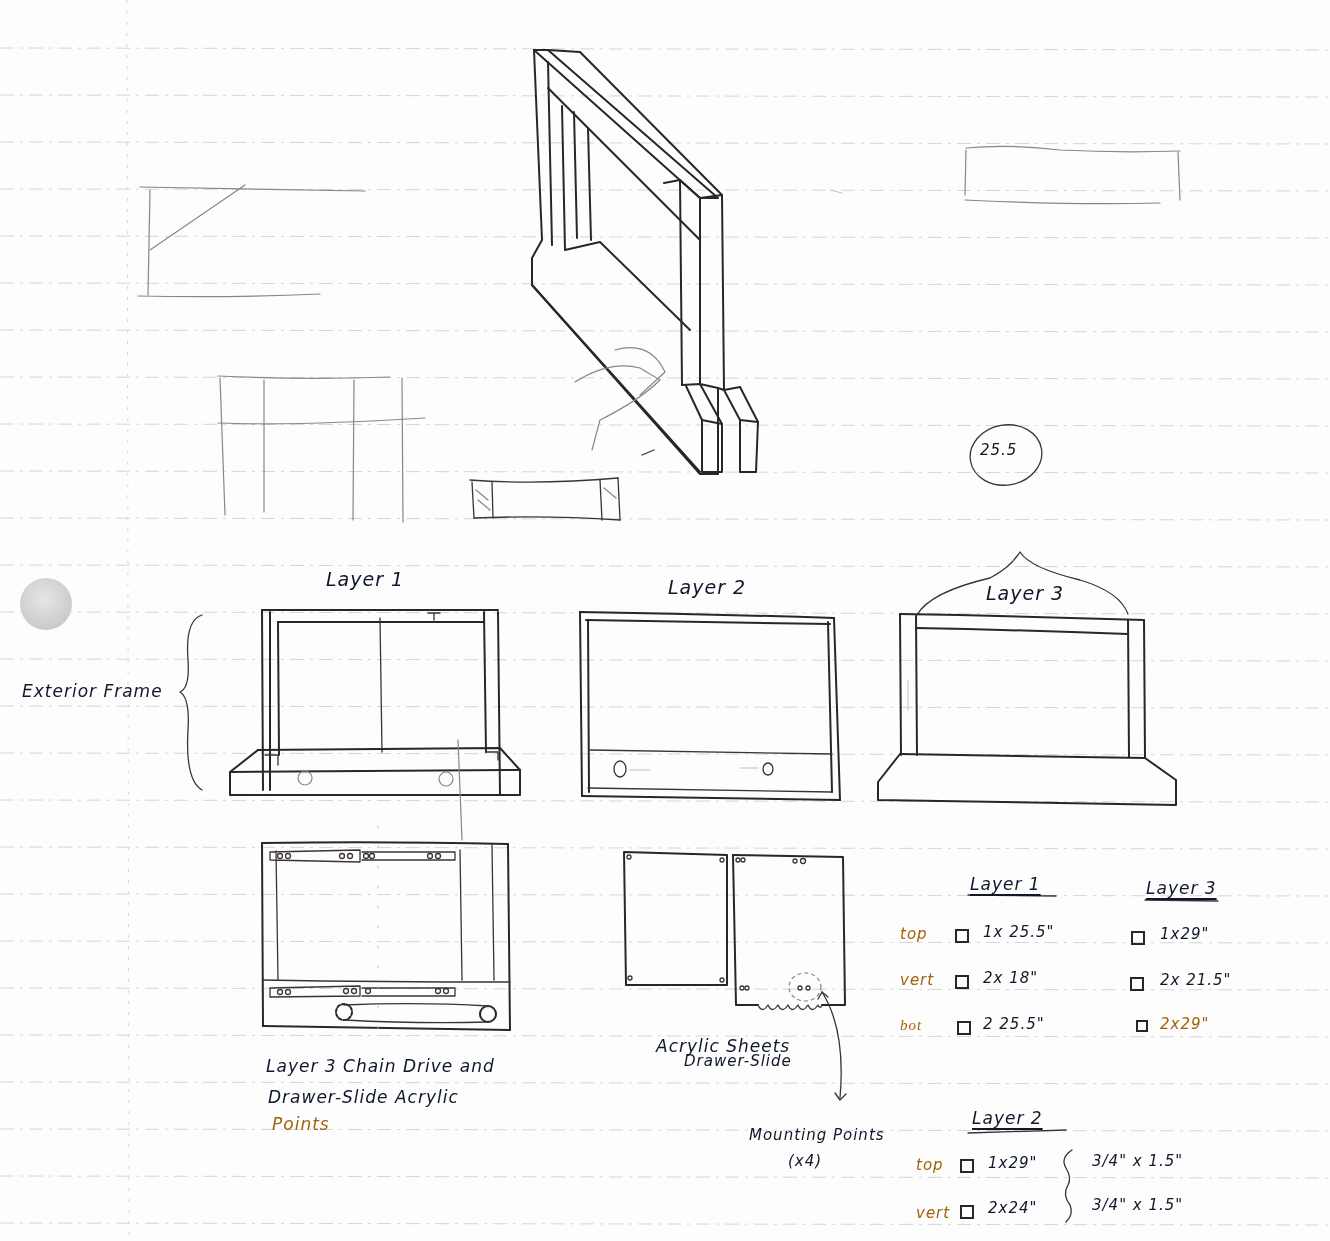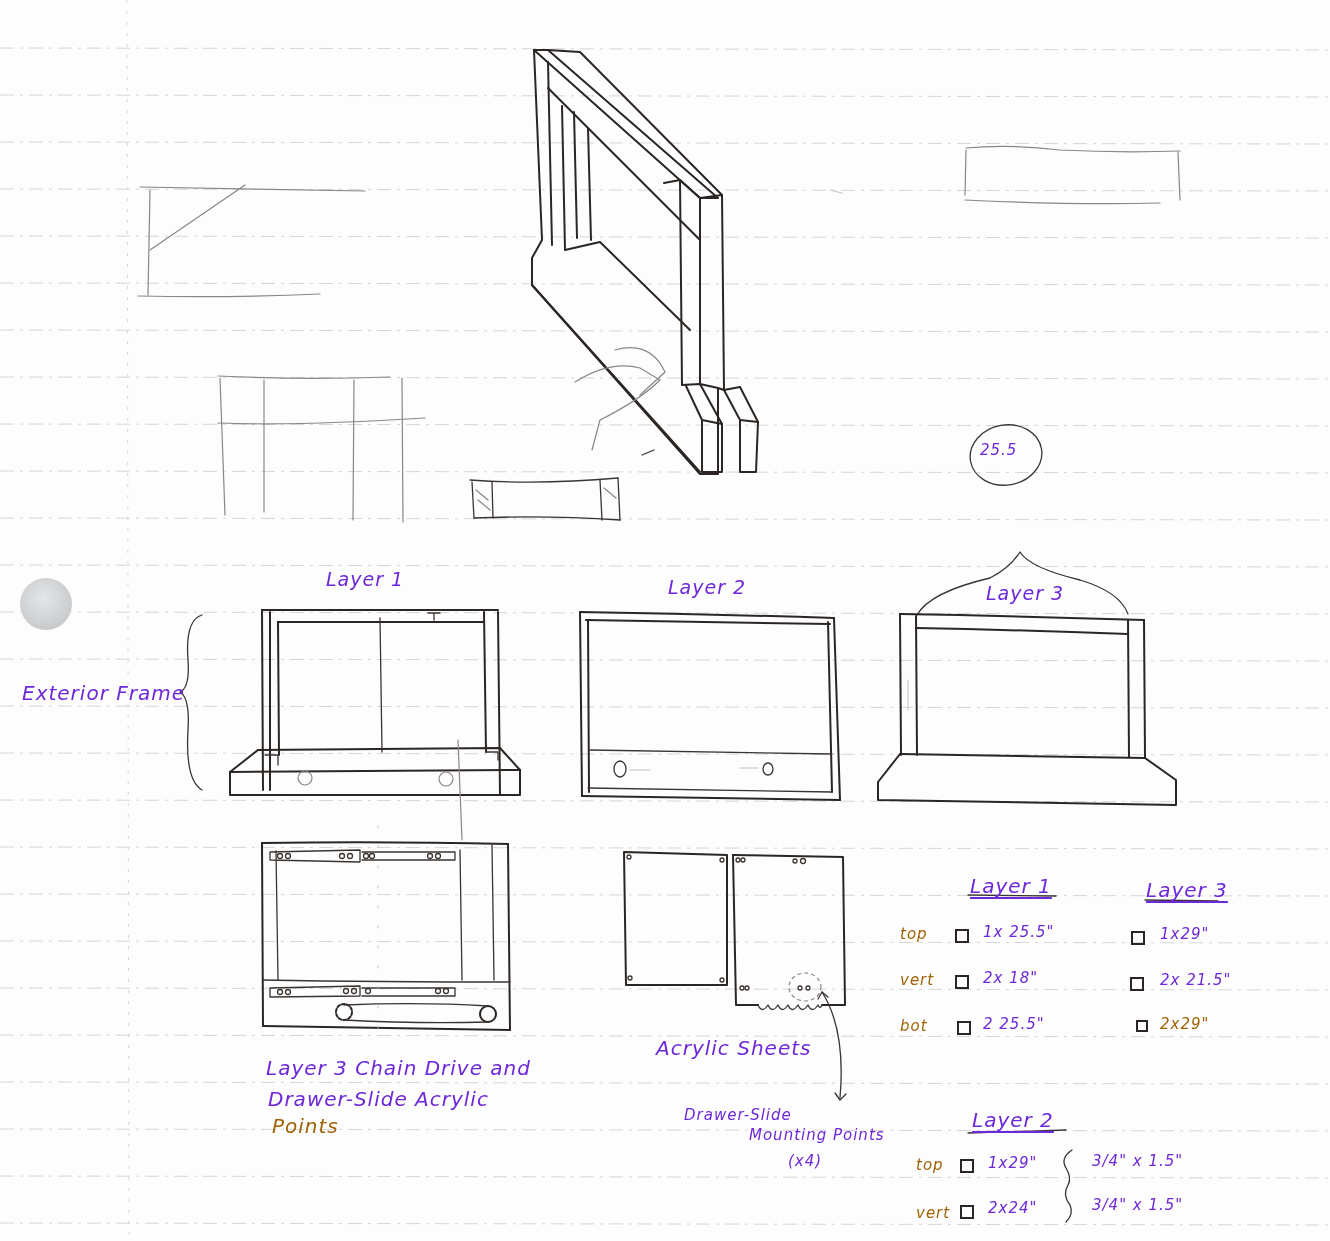--- a/index.html
+++ b/index.html
@@ -9,25 +9,25 @@
     background-color: #fdfdfd;
   }
   svg#sketch { position: absolute; left: 0; top: 0; }
   .ink { fill: none; stroke: #2b2623; stroke-width: 2; stroke-linecap: round; stroke-linejoin: round; }
   .ink-thin { fill: none; stroke: #3a3431; stroke-width: 1.3; stroke-linecap: round; stroke-linejoin: round; }
   .pencil { fill: none; stroke: #8a8683; stroke-width: 1.2; stroke-linecap: round; }
   .faint { fill: none; stroke: #c4c1be; stroke-width: 1; stroke-linecap: round; }
   .rule { stroke: #d6d6d6; stroke-width: 1; stroke-dasharray: 14 6 3 6; }
   .margin { stroke: #d9d5d5; stroke-width: 1; stroke-dasharray: 3 8; }
   .hand {
-    position: absolute; font-family: "DejaVu Sans", sans-serif; color: #6d28d9;
+    position: absolute; font-family: "DejaVu Sans", sans-serif; color: #0f172a;
     font-style: italic; letter-spacing: 1px; white-space: nowrap;
   }
   .hand.sm { font-size: 15px; }
-  .hand.md { font-size: 20px; }
+  .hand.md { font-size: 17px; }
   .hand.lg { font-size: 19px; }
   .hand.faded { color: #a16207; }
   .underline { text-decoration: underline; text-underline-offset: 4px; text-decoration-thickness: 2px; }
   .checkbox {
     position: absolute; width: 10px; height: 10px; border: 2px solid #2b2623; background: transparent;
   }
   .hole {
     position: absolute; left: 20px; top: 578px; width: 52px; height: 52px; border-radius: 50%;
     background: radial-gradient(circle at 45% 40%, #e4e6e8, #c9cbcd 70%, #b8babd);
   }
@@ -246,32 +246,32 @@
 
   <div class="hand lg" style="left:326px;top:568px;">Layer 1</div>
   <div class="hand lg" style="left:668px;top:576px;">Layer 2</div>
   <div class="hand lg" style="left:986px;top:582px;">Layer 3</div>
 
   <div class="hand md" style="left:266px;top:1056px;">Layer 3 Chain Drive and</div>
   <div class="hand md" style="left:268px;top:1087px;">Drawer-Slide Acrylic</div>
   <div class="hand md faded" style="left:272px;top:1114px;">Points</div>
 
   <div class="hand md" style="left:656px;top:1036px;">Acrylic Sheets</div>
-  <div class="hand sm" style="left:684px;top:1106px;">Drawer-Slide</div>
+  <div class="hand sm" style="left:684px;top:1052px;">Drawer-Slide</div>
   <div class="hand sm" style="left:749px;top:1126px;">Mounting Points</div>
   <div class="hand sm" style="left:788px;top:1152px;">(x4)</div>
 
   <div class="hand md underline" style="left:970px;top:874px;">Layer 1</div>
   <div class="hand sm faded" style="left:900px;top:925px;">top</div>
   <div class="checkbox" style="left:955px;top:929px;"></div>
   <div class="hand sm" style="left:983px;top:923px;">1x 25.5"</div>
   <div class="hand sm faded" style="left:900px;top:971px;">vert</div>
   <div class="checkbox" style="left:955px;top:975px;"></div>
   <div class="hand sm" style="left:983px;top:969px;">2x 18"</div>
-  <div class="hand sm faded" style="left:900px;top:1017px;">bot</div>
+  <div class="hand sm faded" style="left:900px;top:1017px;font-family:Liberation Serif, serif;">bot</div>
   <div class="checkbox" style="left:957px;top:1021px;"></div>
   <div class="hand sm" style="left:983px;top:1015px;">2 25.5"</div>
 
   <div class="hand md underline" style="left:1146px;top:878px;">Layer 3</div>
   <div class="checkbox" style="left:1131px;top:931px;"></div>
   <div class="hand sm" style="left:1160px;top:925px;">1x29"</div>
   <div class="checkbox" style="left:1130px;top:977px;"></div>
   <div class="hand sm" style="left:1160px;top:971px;">2x 21.5"</div>
   <div class="checkbox" style="left:1136px;top:1020px;width:8px;height:8px;"></div>
   <div class="hand sm faded" style="left:1160px;top:1015px;">2x29"</div>

